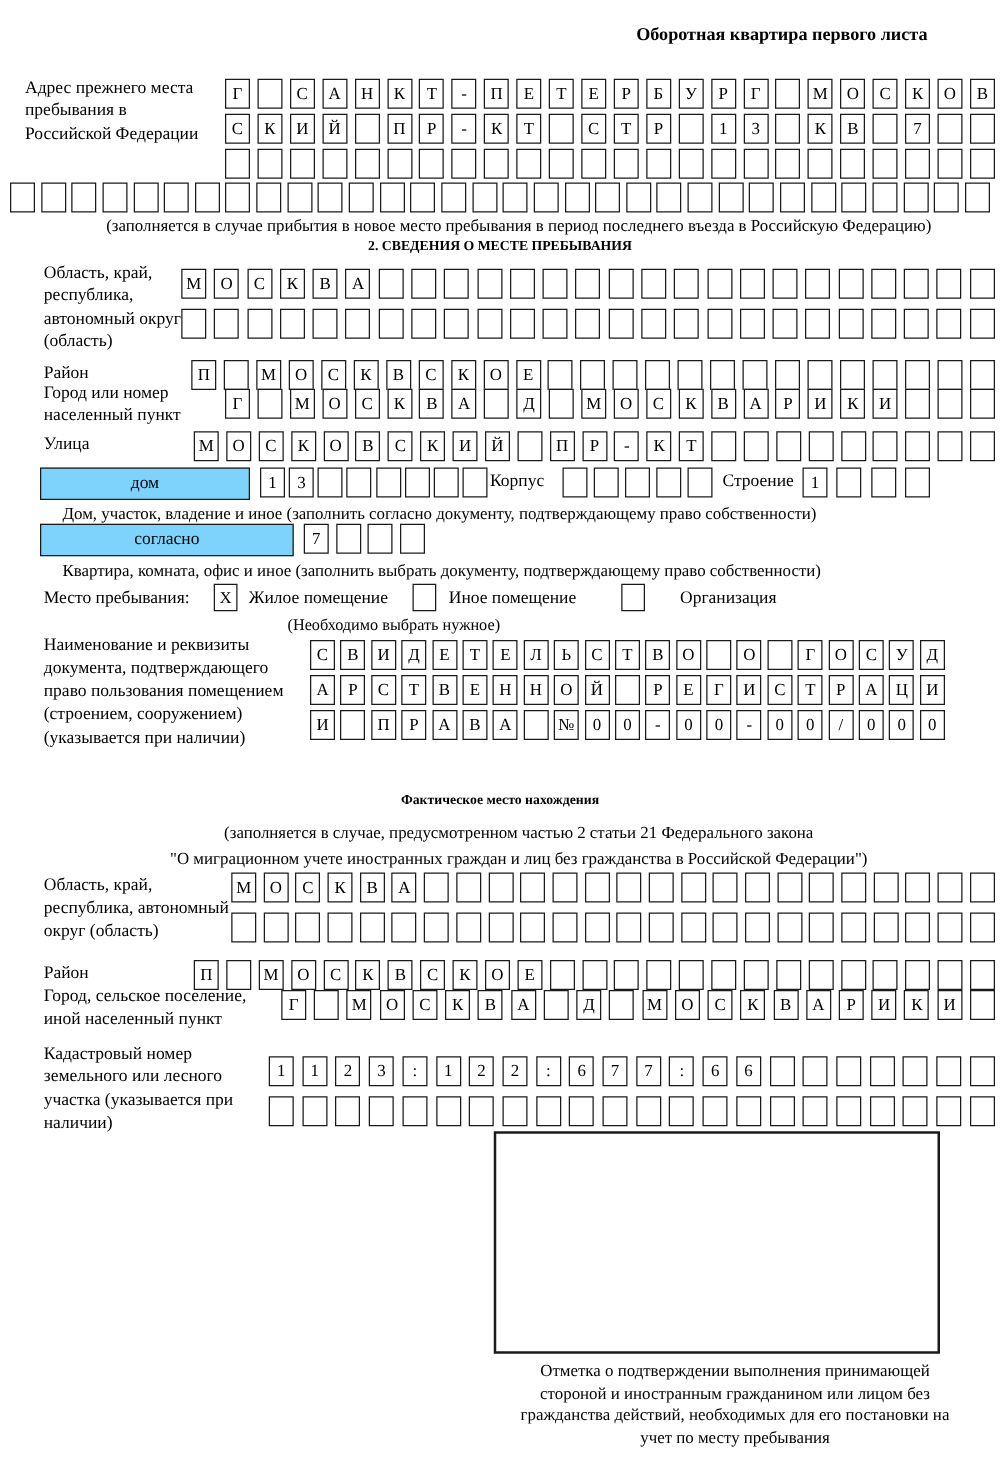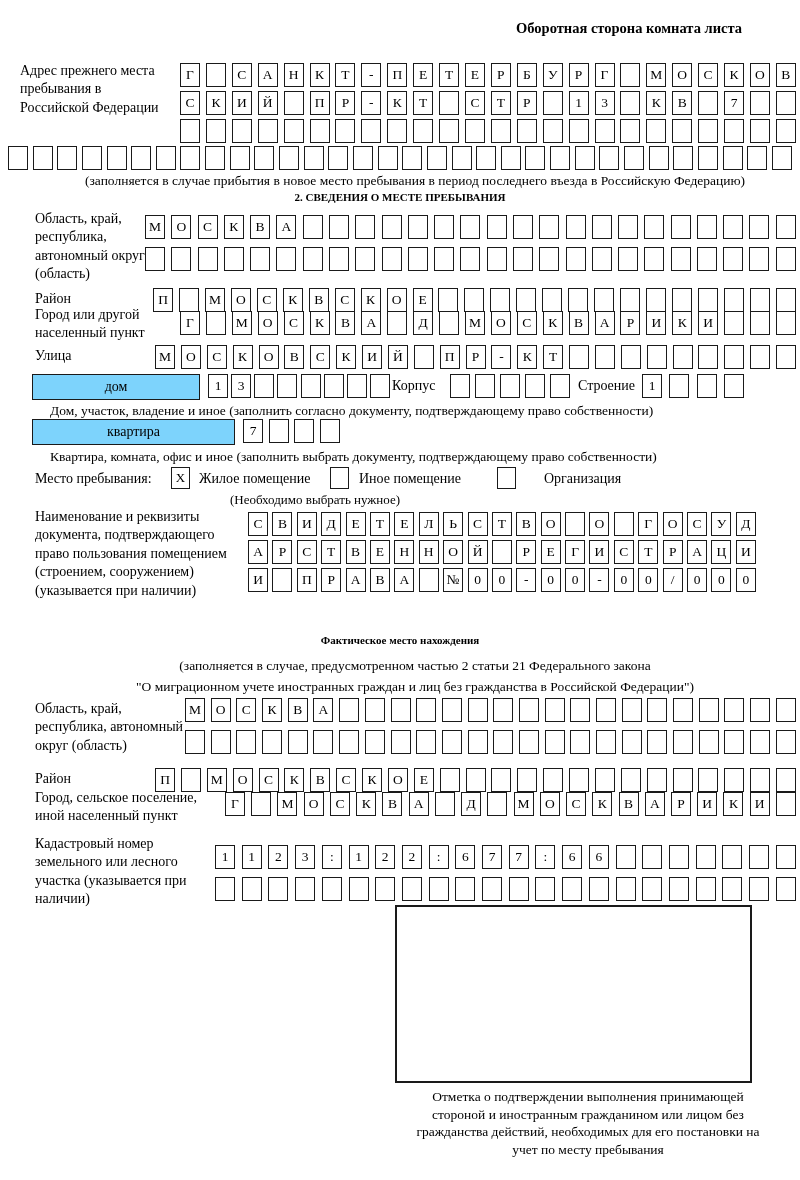--- a/index.html
+++ b/index.html
@@ -27,21 +27,21 @@
     position:absolute;box-sizing:border-box;width:19px;height:22px;border:1.5px solid #1a1a1a;
     display:flex;align-items:center;justify-content:center;font-size:13px;background:#fff;
   }
   .stamp{position:absolute;left:395px;top:905px;width:357px;height:178px;border:2px solid #1a1a1a;box-sizing:border-box;background:#fff;}
 </style>
 </head>
 <body>
 
 <div id="page">
 
-  <div class="hdr-right">Оборотная сторона комната листа</div>
+  <div class="hdr-right">Оборотная квартира первого листа</div>
 
   <div class="lbl" style="left:20px;top:62px;width:150px">Адрес прежнего места пребывания в Российской Федерации</div>
   <div class="grid" style="left:180px;top:63px;width:616px">
       <div class="cell">Г</div>
       <div class="cell"></div>
       <div class="cell">С</div>
       <div class="cell">А</div>
       <div class="cell">Н</div>
       <div class="cell">К</div>
       <div class="cell">Т</div>
@@ -231,21 +231,21 @@
       <div class="cell"></div>
       <div class="cell"></div>
       <div class="cell"></div>
       <div class="cell"></div>
       <div class="cell"></div>
       <div class="cell"></div>
       <div class="cell"></div>
       <div class="cell"></div>
     </div>
 
-  <div class="lbl" style="left:35px;top:306px;width:150px">Город или другой населенный пункт</div>
+  <div class="lbl" style="left:35px;top:306px;width:150px">Город или номер населенный пункт</div>
   <div class="grid" style="left:180px;top:311px;width:616px">
       <div class="cell">Г</div>
       <div class="cell"></div>
       <div class="cell">М</div>
       <div class="cell">О</div>
       <div class="cell">С</div>
       <div class="cell">К</div>
       <div class="cell">В</div>
       <div class="cell">А</div>
       <div class="cell"></div>
@@ -316,21 +316,21 @@
     </div>
   <div class="lbl" style="left:578px;top:377px">Строение</div>
   <div class="grid" style="left:642px;top:374px;width:102px">
       <div class="cell">1</div>
       <div class="cell"></div>
       <div class="cell"></div>
       <div class="cell"></div>
     </div>
   <div class="note" style="left:35px;top:402px">Дом, участок, владение и иное (заполнить согласно документу, подтверждающему право собственности)</div>
 
-  <div class="wbox" style="left:32px;top:419px;width:203px">квартира</div>
+  <div class="wbox" style="left:32px;top:419px;width:203px">согласно</div>
   <div class="grid" style="left:243px;top:419px;width:97px">
       <div class="cell">7</div>
       <div class="cell"></div>
       <div class="cell"></div>
       <div class="cell"></div>
     </div>
   <div class="note" style="left:35px;top:448px">Квартира, комната, офис и иное (заполнить выбрать документу, подтверждающему право собственности)</div>
 
   <div class="lbl" style="left:35px;top:470px">Место пребывания:</div>
   <div class="chk" style="left:171px;top:467px">X</div>

